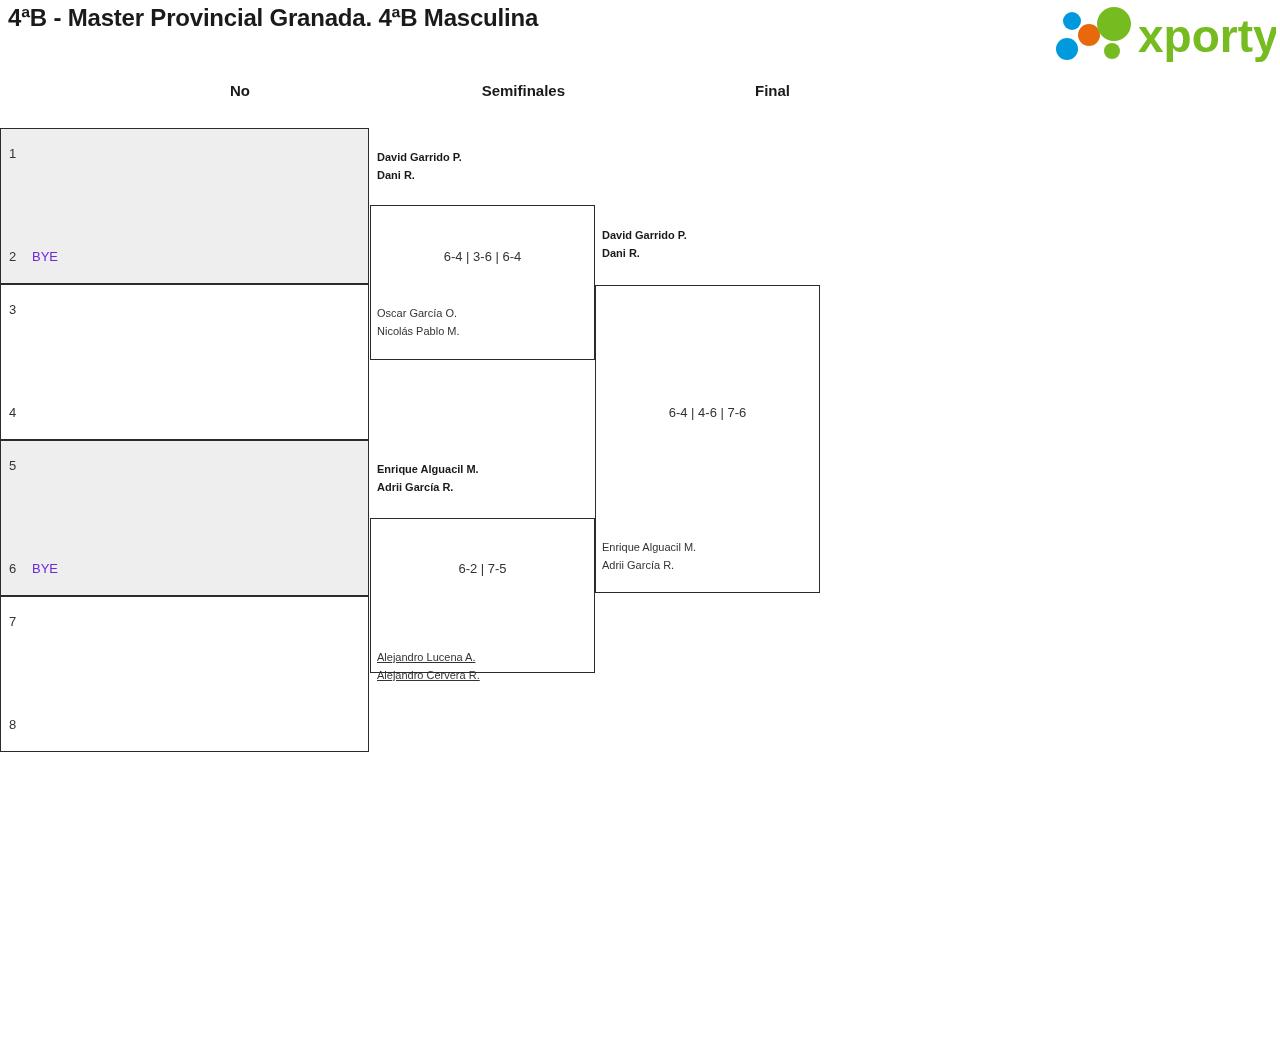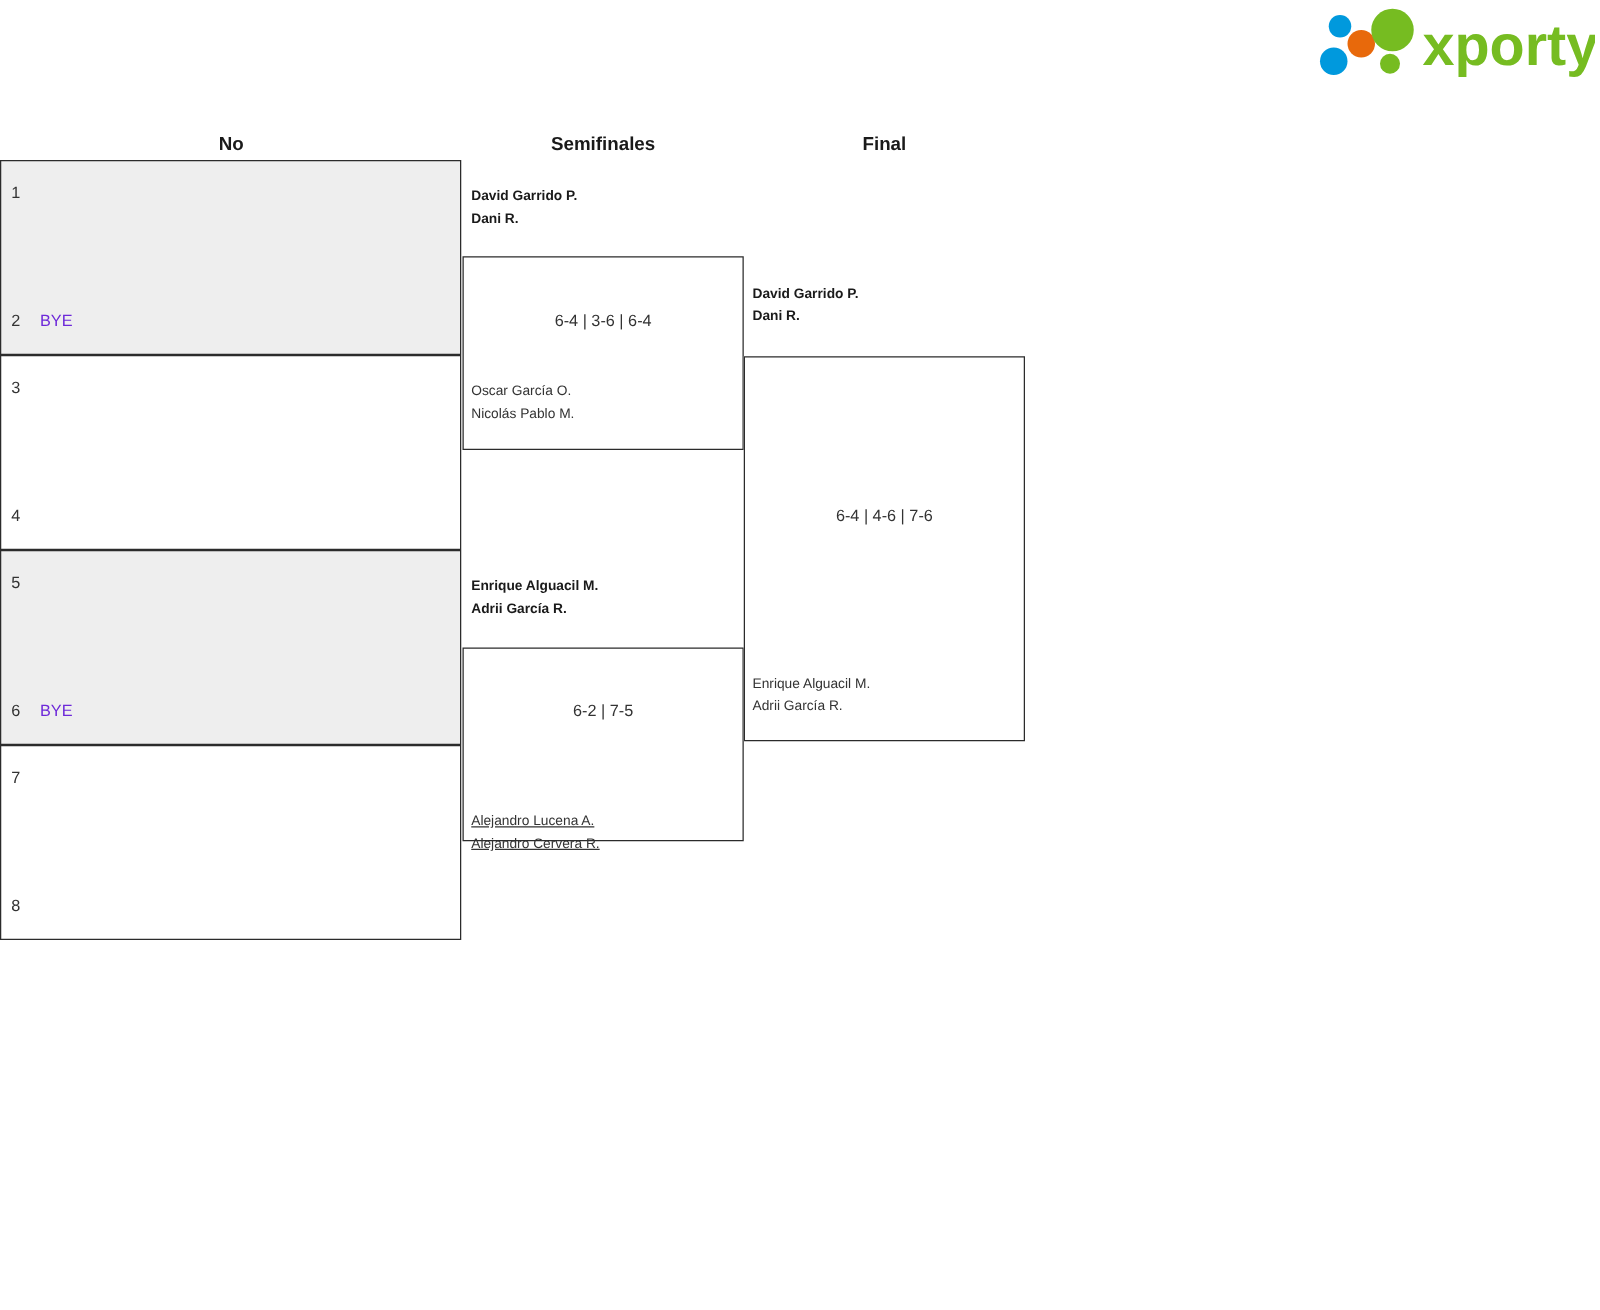--- a/index.html
+++ b/index.html
@@ -47,23 +47,23 @@
     height: 62px;
   }
   #brand-logo svg { display: block; }
 
   
   .col-header {
     position: absolute;
     font-size: 15px;
     font-weight: bold;
     color: #1a1a1a;
-    text-align: center;
-    white-space: nowrap;
-    top: 107px;
+    text-align: right;
+    white-space: nowrap;
+    top: 82px;
     line-height: 18px;
   }
   #col-header-no        { left: 120px;  width: 130px; }
   #col-header-semis     { left: 400px;  width: 165px; }
   #col-header-final     { left: 625px;  width: 165px; }
 
   
   #bracket {
     position: absolute;
     left: 0;
@@ -129,20 +129,21 @@
     color: #333333;
     text-align: center;
     white-space: nowrap;
     margin-top: 12px;
   }
 </style>
 </head>
 <body>
 
 <div id="header-title">
+  <div class="line2">4ªB - Master Provincial Granada. 4ªB Masculina</div>
 </div>
 
 <div id="brand-logo">
   <svg width="232" height="62" viewBox="0 0 232 62" xmlns="http://www.w3.org/2000/svg">
     <g>
       <circle cx="28" cy="17" r="9" fill="#0099dd"></circle>
       <circle cx="23" cy="45" r="11" fill="#0099dd"></circle>
       <circle cx="45" cy="31" r="11" fill="#e8690b"></circle>
       <circle cx="70" cy="20" r="17" fill="#76bc21"></circle>
       <circle cx="68" cy="47" r="8" fill="#76bc21"></circle>

